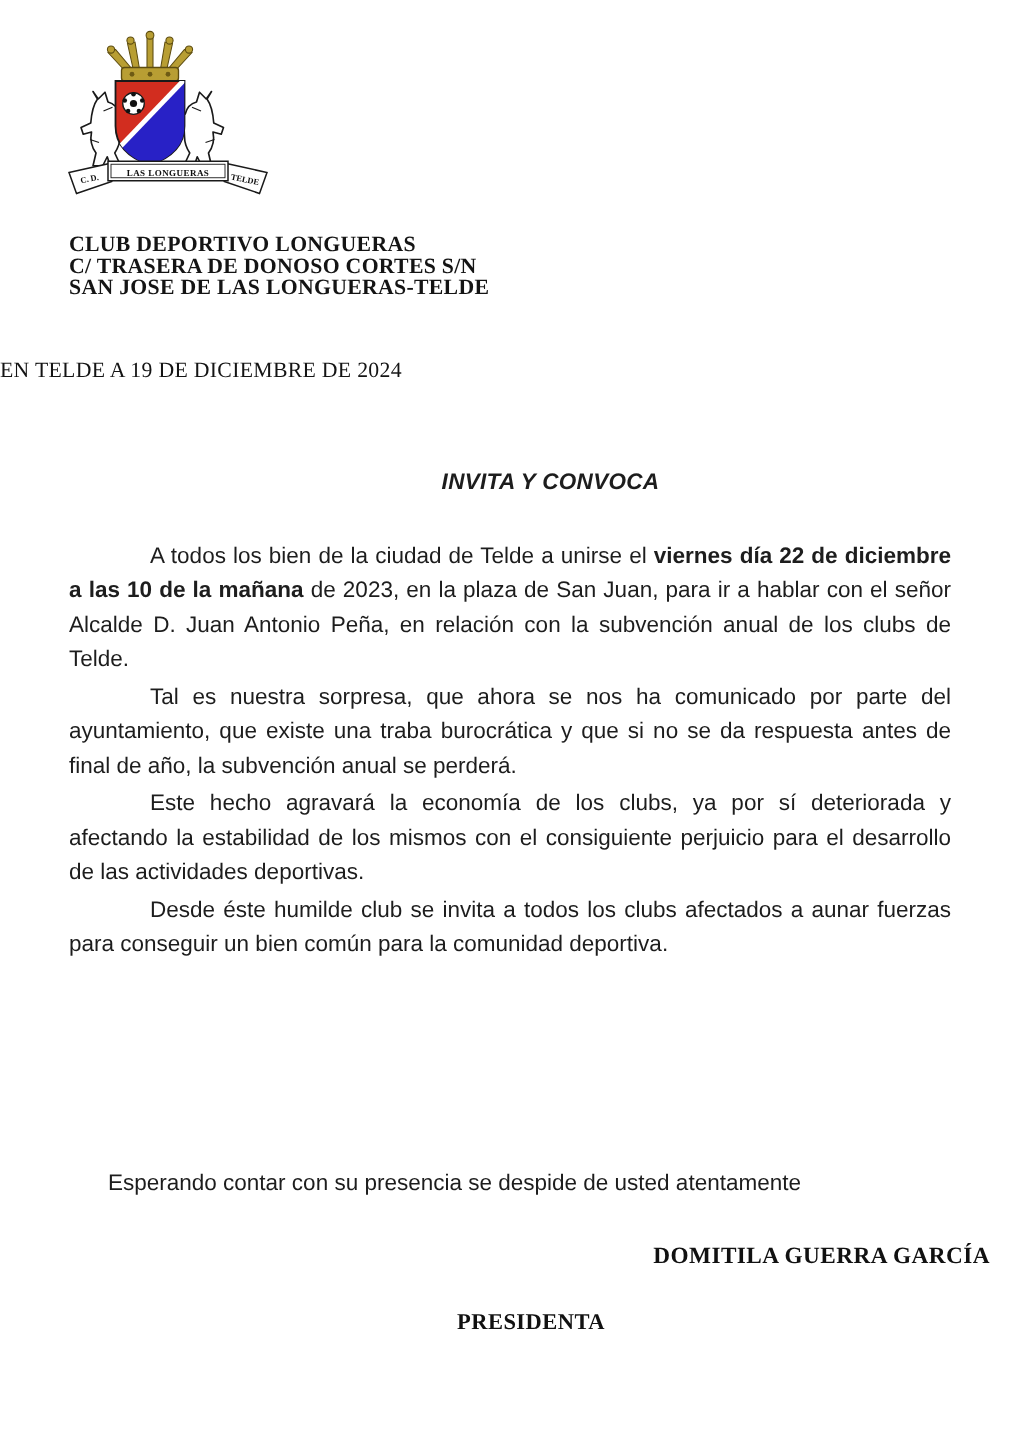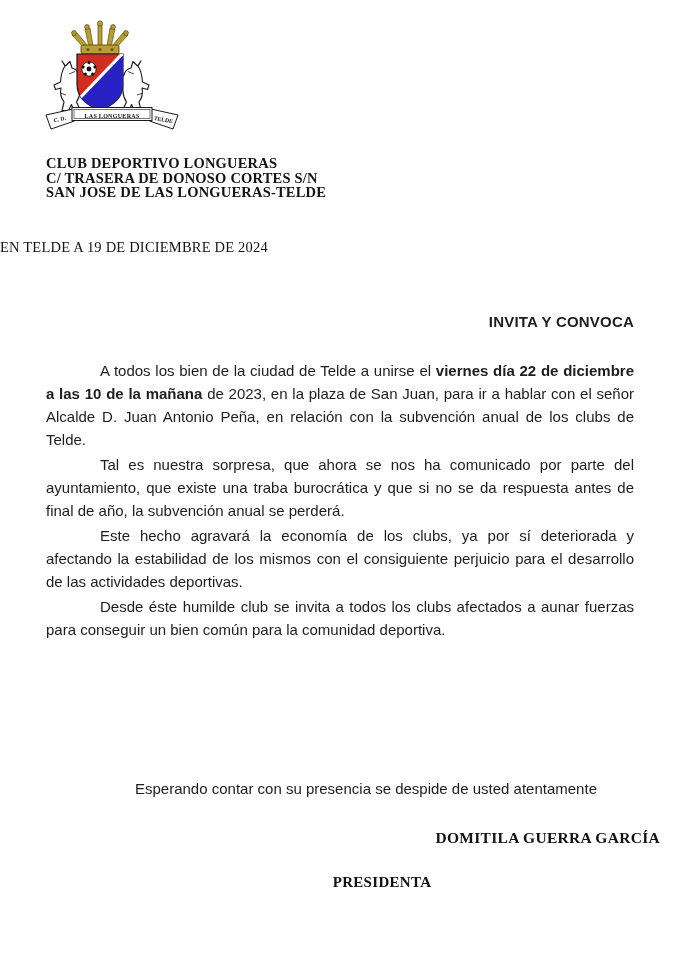--- a/index.html
+++ b/index.html
@@ -30,36 +30,36 @@
   .body-text{
     position:absolute;left:46px;top:287px;width:588px;
     font-size:15px;line-height:23px;color:#1d1d1d;
   }
   .body-text p{
     margin:0 0 2px 0;
     text-align:justify;
     text-indent:54px;
   }
   .body-text p.convoca{
-    font-weight:bold;text-align:right;
-    margin:23px 0 26px 0;letter-spacing:.2px;
+    font-weight:bold;text-align:center;
+    margin:23px 0 26px 0;letter-spacing:.2px;font-style:italic;
   }
   
   .farewell{
     position:absolute;left:72px;top:779px;width:588px;
-    text-align:center;font-size:15px;line-height:20px;color:#1d1d1d;
+    text-align:left;font-size:15px;line-height:20px;color:#1d1d1d;
   }
   .sig-name{
     position:absolute;left:72px;top:829px;width:588px;
     text-align:right;
     font-family:"Liberation Serif",serif;
     font-weight:bold;font-size:15.5px;color:#111;letter-spacing:.3px;
   }
   .sig-title{
-    position:absolute;left:88px;top:874px;width:588px;
+    position:absolute;left:60px;top:874px;width:588px;
     text-align:center;
     font-family:"Liberation Serif",serif;
     font-weight:bold;font-size:15px;color:#111;letter-spacing:.3px;
   }
   .banner-text{
     font-family:"Liberation Serif",serif;
     font-weight:bold;
     fill:#101010;
   }
 </style>

